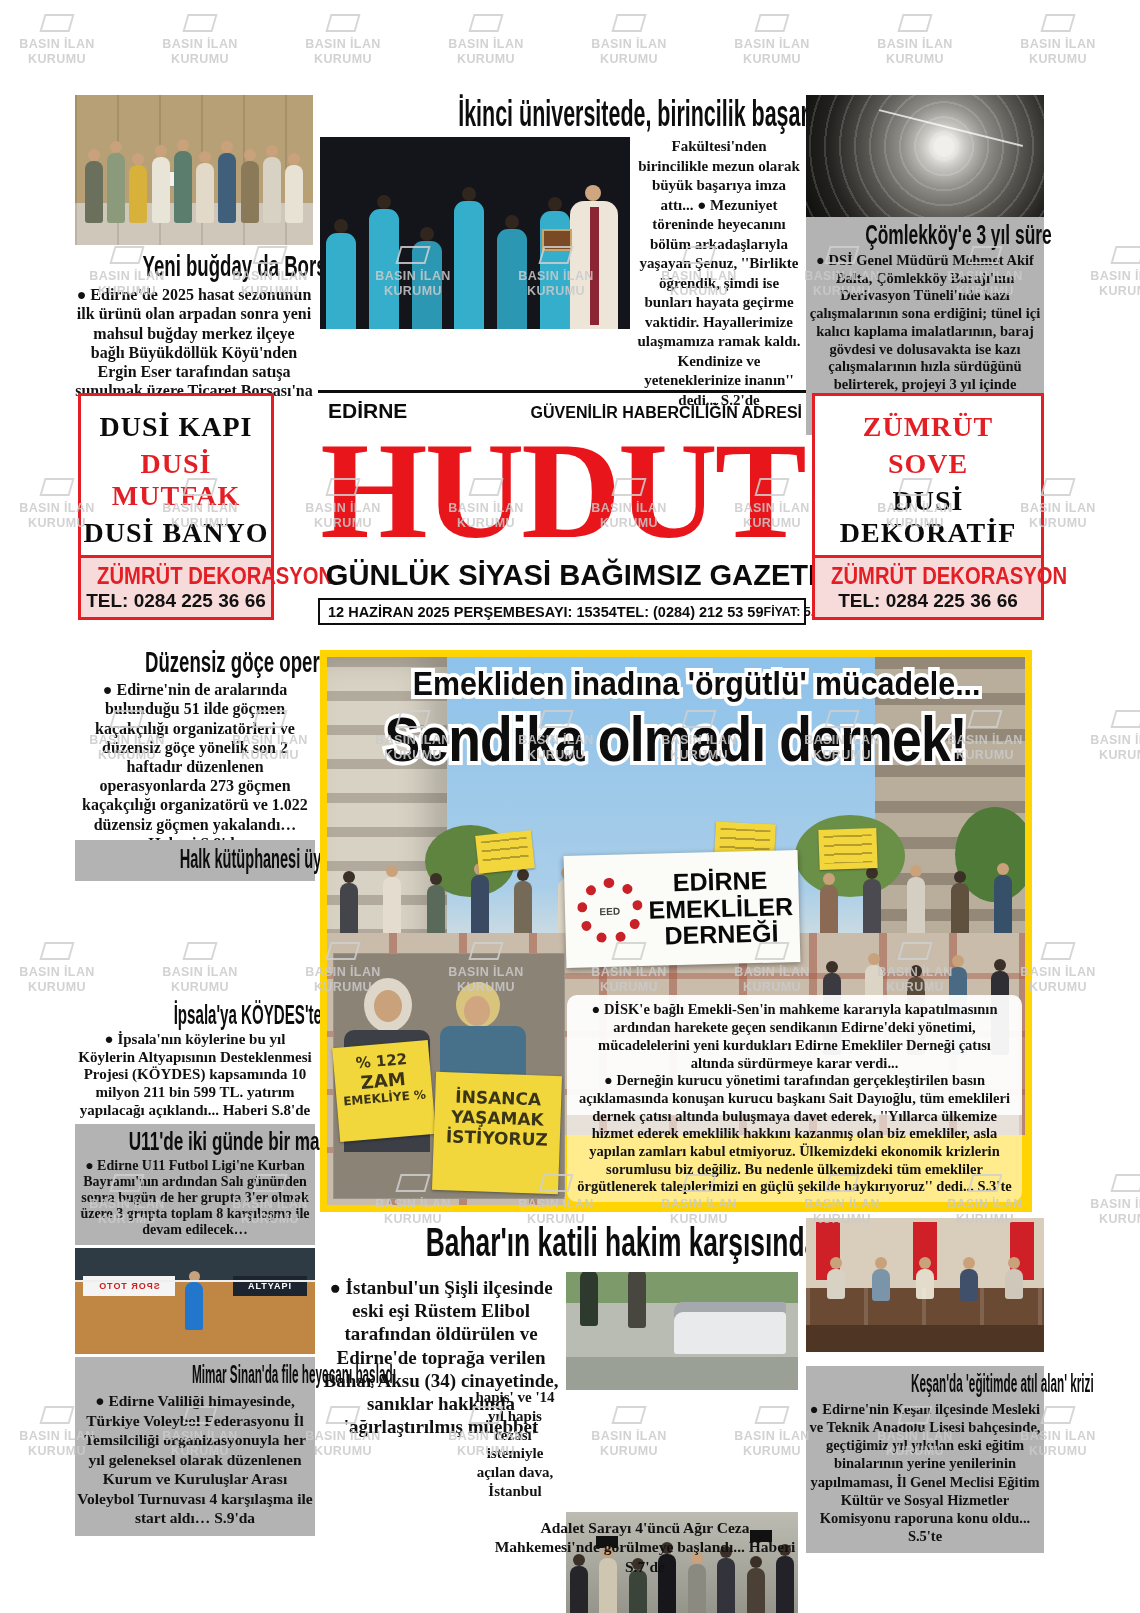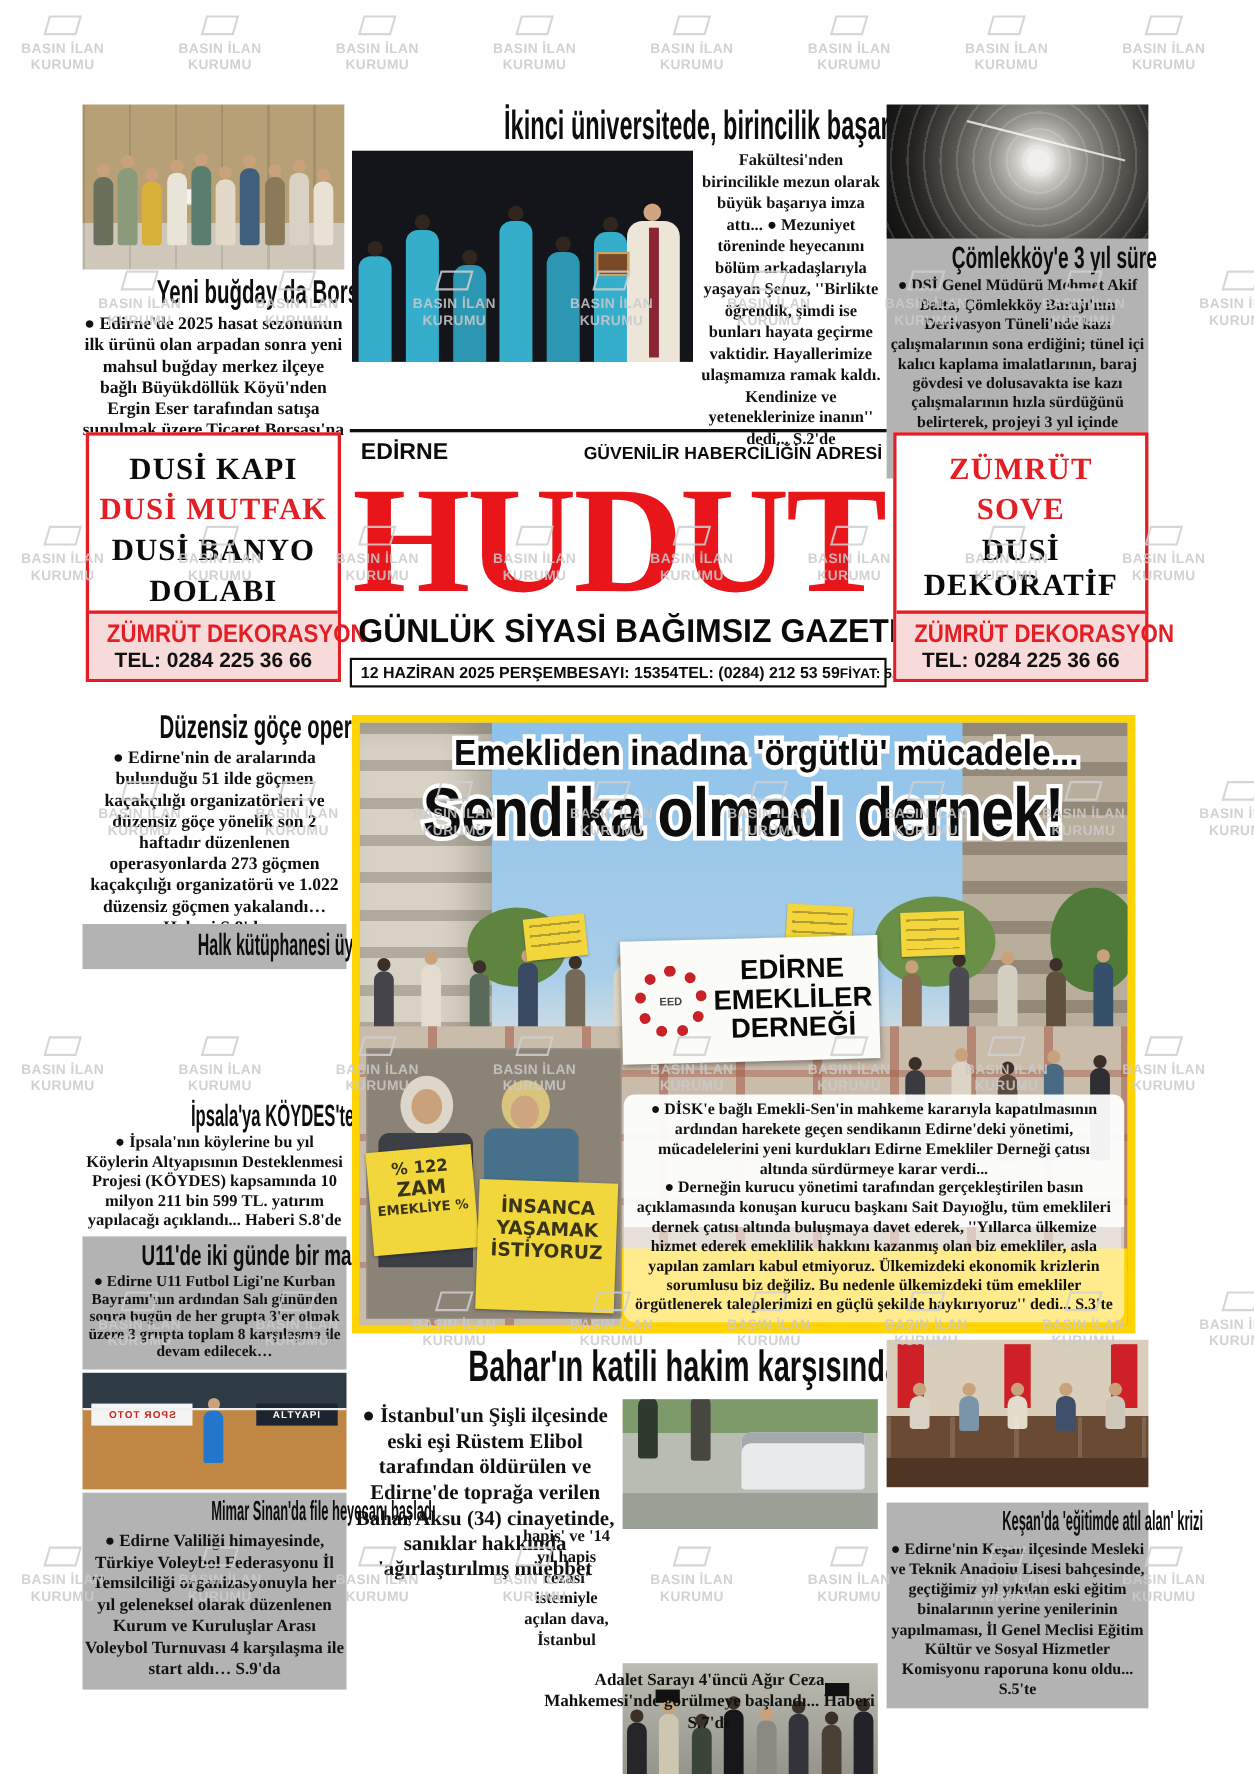--- a/index.html
+++ b/index.html
@@ -197,21 +197,21 @@
   </div>
 
   <div class="abs story-tr">
     <div class="photo photo-tunnel" style="height:122px;"></div>
     <div class="gray-box" style="padding:3px 2px 6px;">
       <div class="hl" style="font-size:28px;"><span class="cond" style="--sx:.62">Çömlekköy'e 3 yıl süre</span></div>
       <div class="body-txt" style="font-size:14.5px;line-height:1.22;margin-top:3px;">● DSİ Genel Müdürü Mehmet Akif Balta, Çömlekköy Barajı'nın Derivasyon Tüneli'nde kazı çalışmalarının sona erdiğini; tünel içi kalıcı kaplama imalatlarının, baraj gövdesi ve dolusavakta ise kazı çalışmalarının hızla sürdüğünü belirterek, projeyi 3 yıl içinde tamamlamayı hedeflediklerini belirtti… S.6'da</div>
     </div>
   </div>
 
-  <div class="abs ad-box" style="left:78px;top:393px;width:232px;height:227px;">
+  <div class="abs ad-box" style="left:78px;top:393px;width:196px;height:227px;">
     <div class="ad-main">
       <div>DUSİ KAPI</div>
       <div class="red">DUSİ MUTFAK</div>
       <div>DUSİ BANYO</div>
       <div>DOLABI</div>
     </div>
     <div class="ad-bottom">
       <div class="ad-brand red"><span class="cond" style="--sx:.88">ZÜMRÜT DEKORASYON</span></div>
       <div class="ad-tel">TEL: 0284 225 36 66</div>
     </div>

